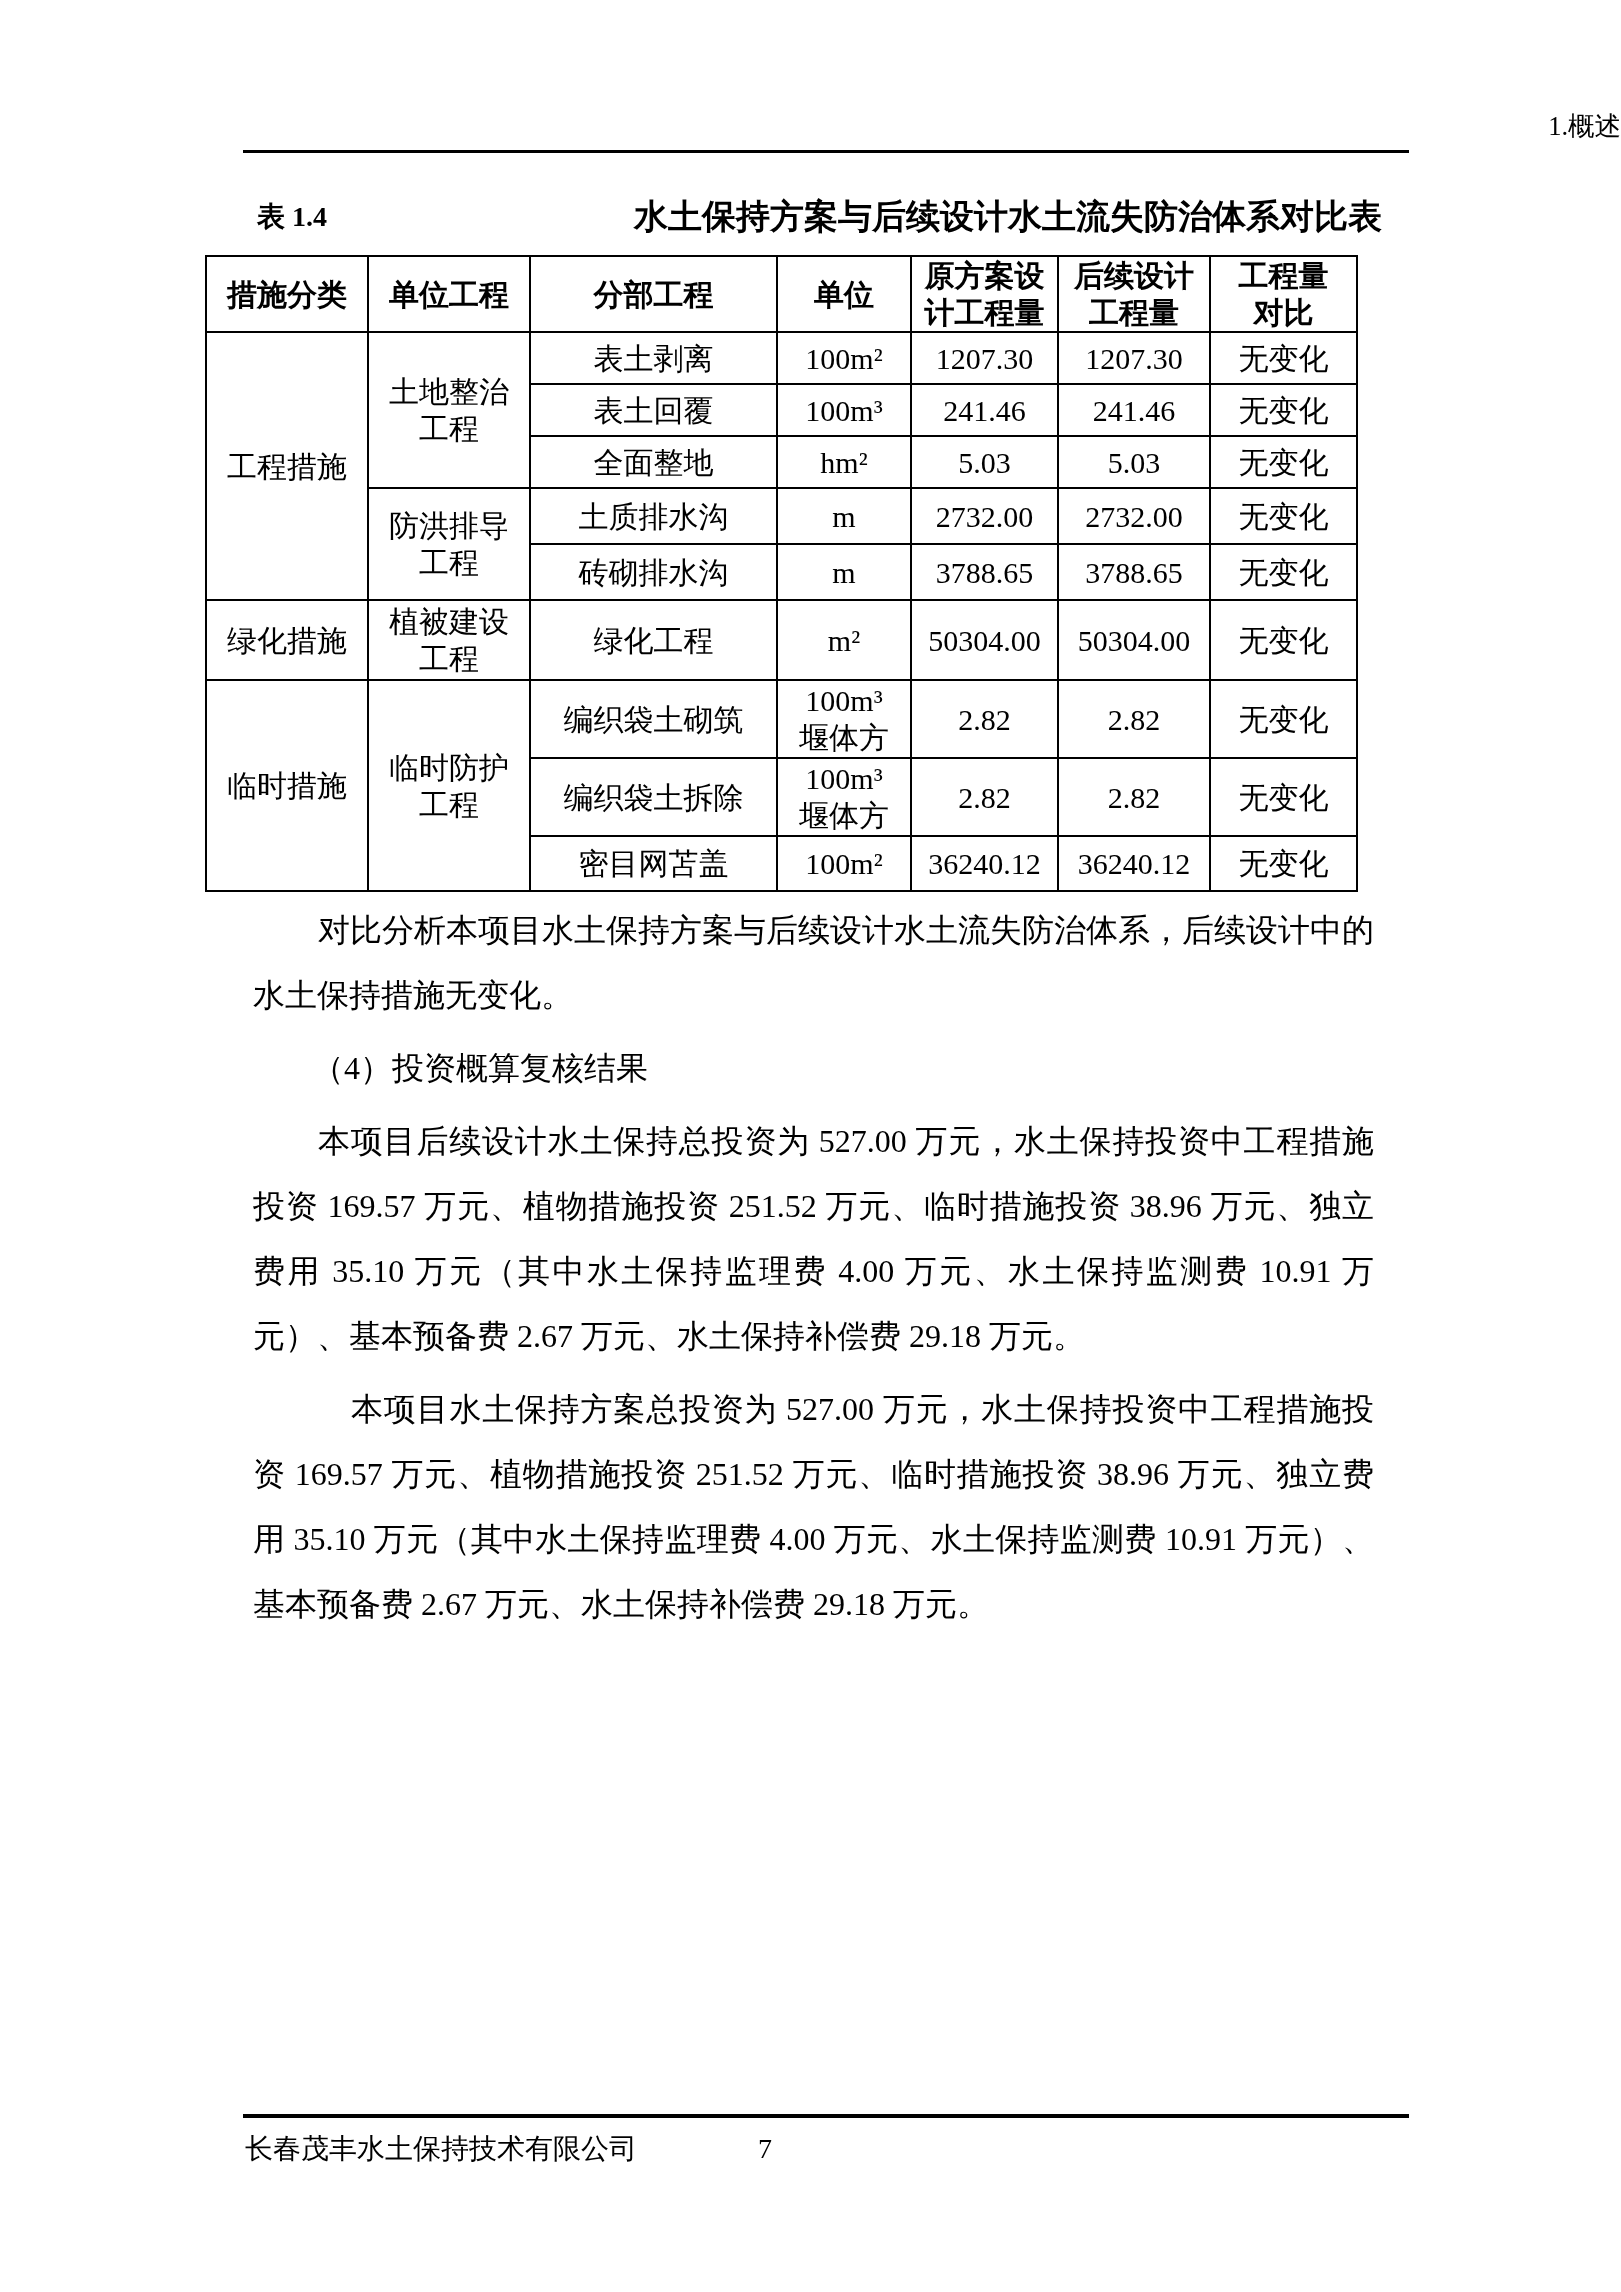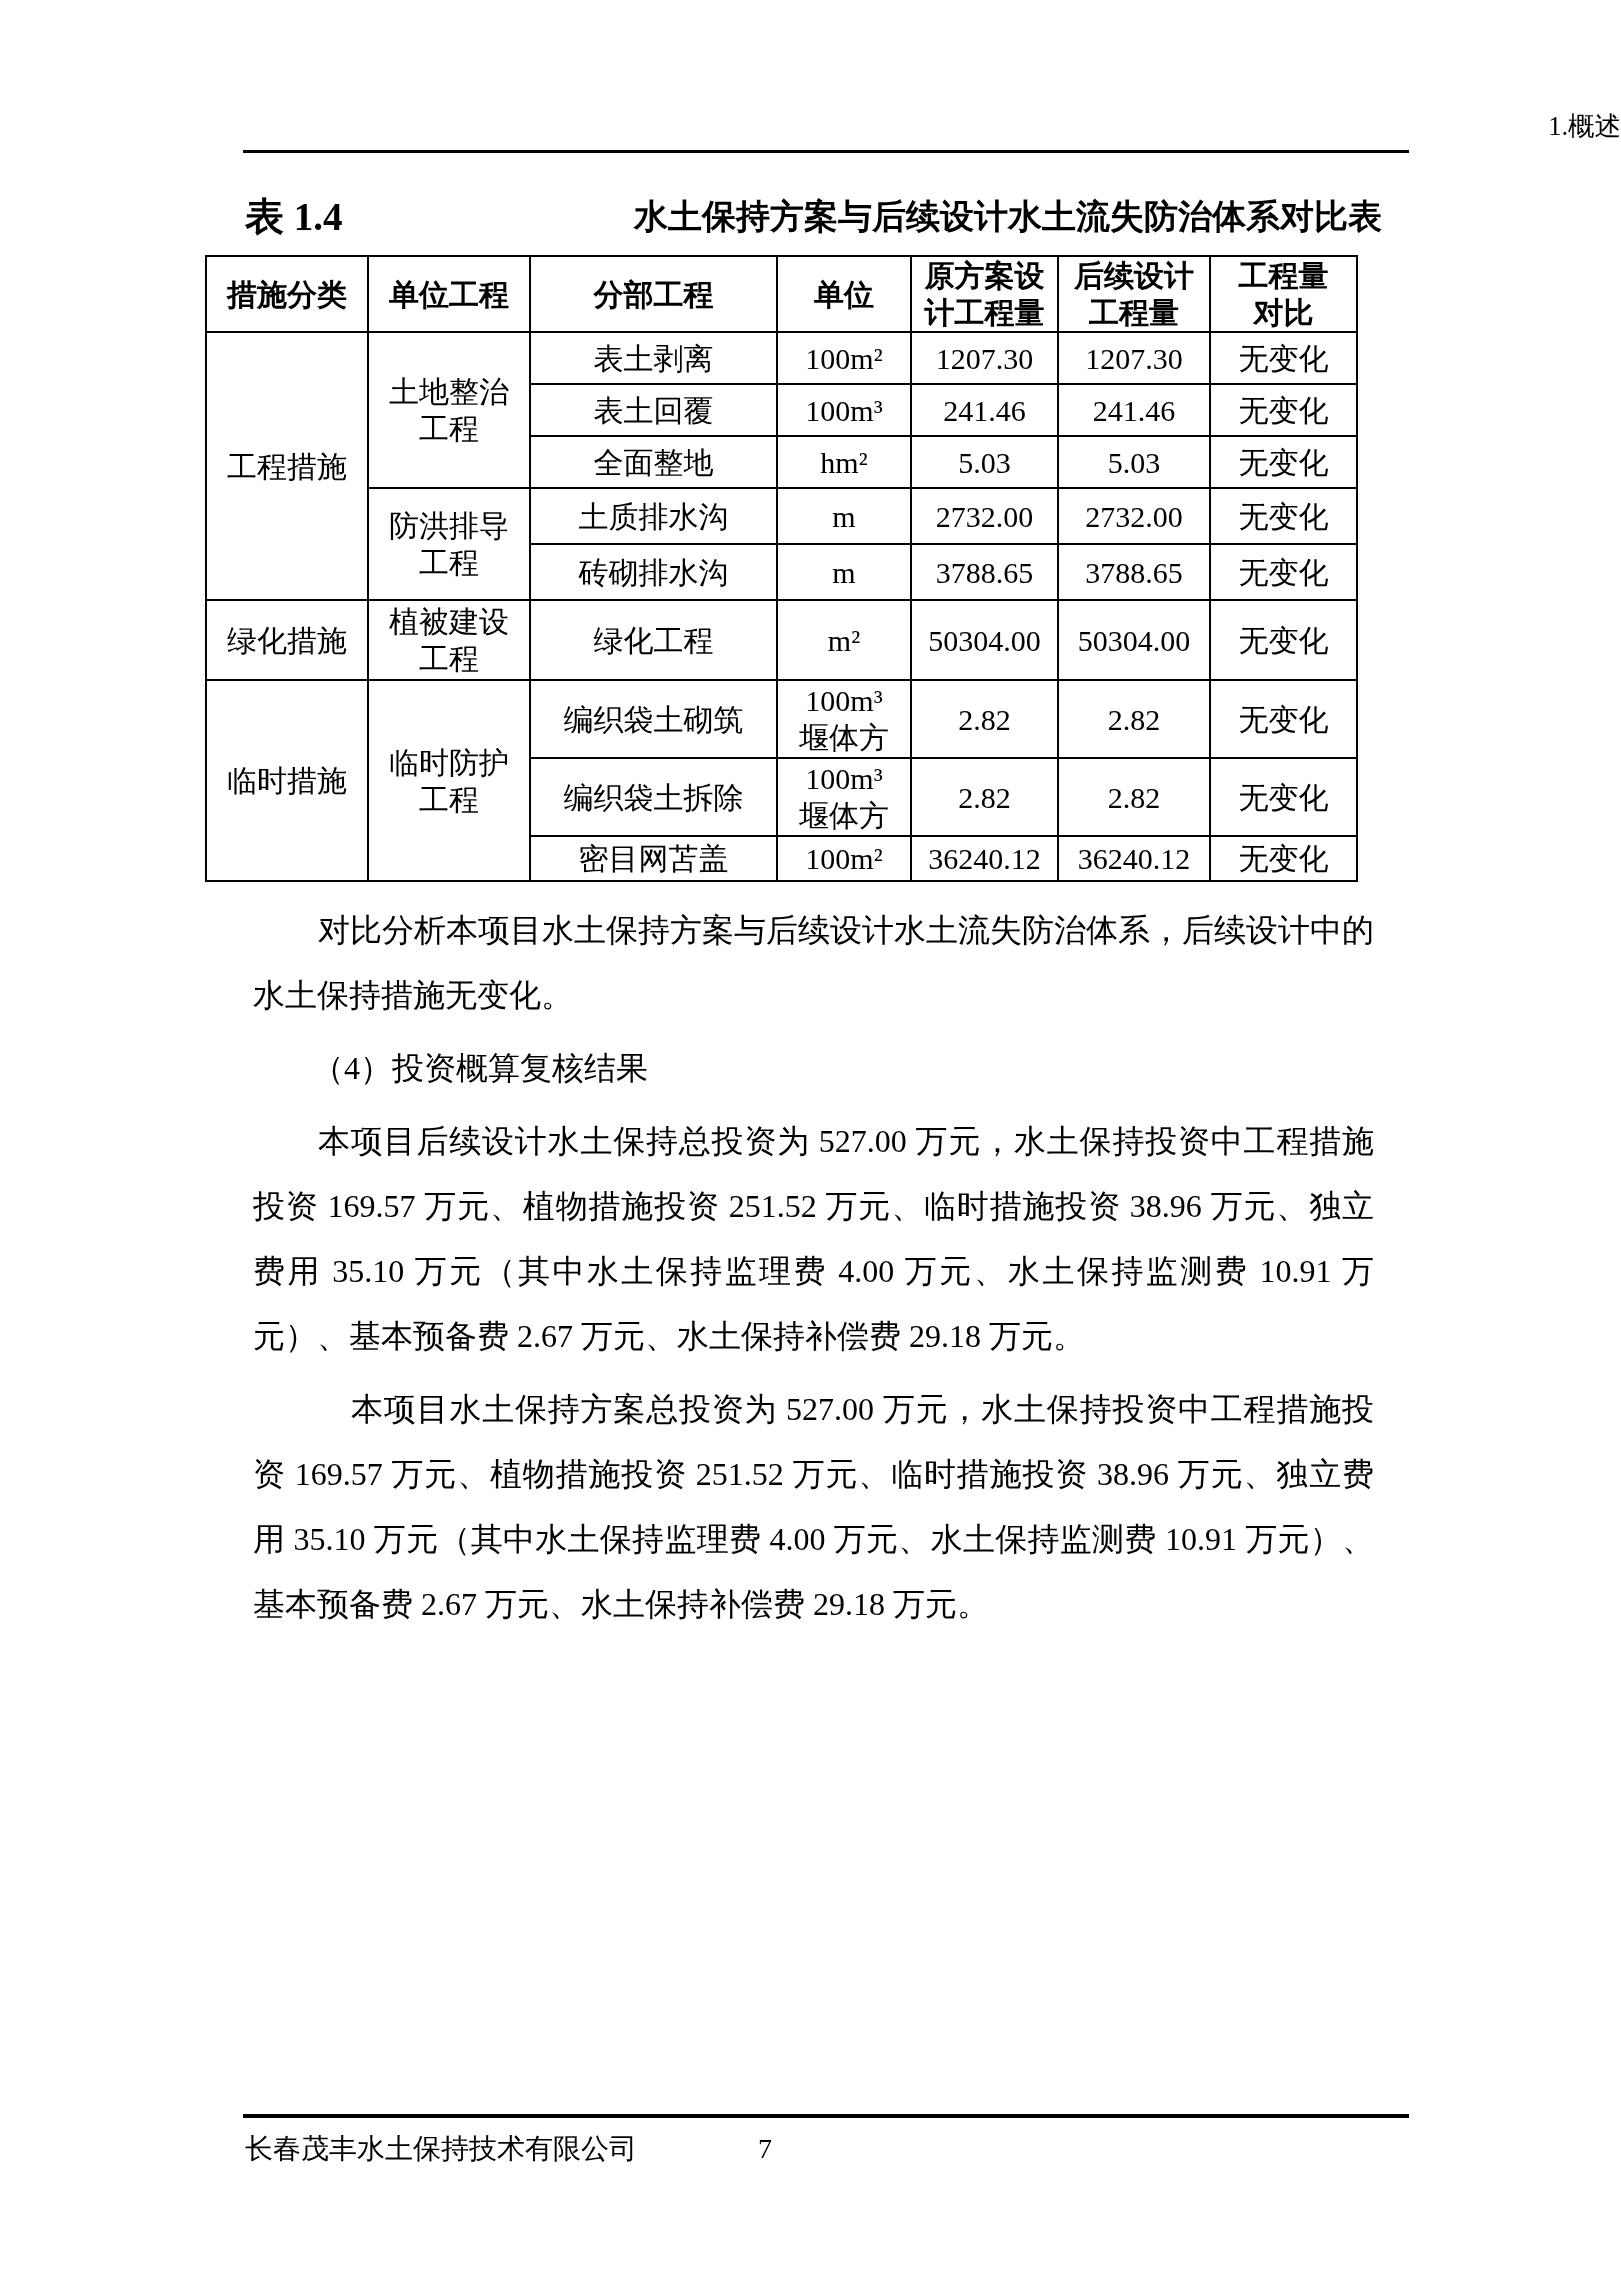--- a/index.html
+++ b/index.html
@@ -19,22 +19,22 @@
   }
   .header-rule {
     position:absolute; top:150px; left:243px; width:1166px; height:2.9px;
     background:#000;
   }
   
   .caption {
     position:absolute; top:194px; left:245px; width:1137px; height:45px;
   }
   .caption-label {
-    position:absolute; left:0; top:0;
-    font-weight:bold; font-size:39px; line-height:45px;
+    position:absolute; left:12px; top:0;
+    font-weight:bold; font-size:28px; line-height:45px;
   }
   .caption-title {
     display:block; text-align:right;
     font-weight:bold; font-size:34px; line-height:45px;
   }
   
   table.cmp {
     position:absolute; top:255px; left:205px;
     width:1151px; table-layout:fixed;
     border-collapse:collapse; border:2.9px solid #000;
@@ -168,21 +168,21 @@
         <td>无变化</td>
       </tr>
       <tr style="height:78px">
         <td>编织袋土拆除</td>
         <td class="pre">100m³
 堰体方</td>
         <td>2.82</td>
         <td>2.82</td>
         <td>无变化</td>
       </tr>
-      <tr style="height:45px">
+      <tr style="height:55px">
         <td>密目网苫盖</td>
         <td>100m²</td>
         <td>36240.12</td>
         <td>36240.12</td>
         <td>无变化</td>
       </tr>
     </tbody>
   </table>
 
   <div class="bodytext">

